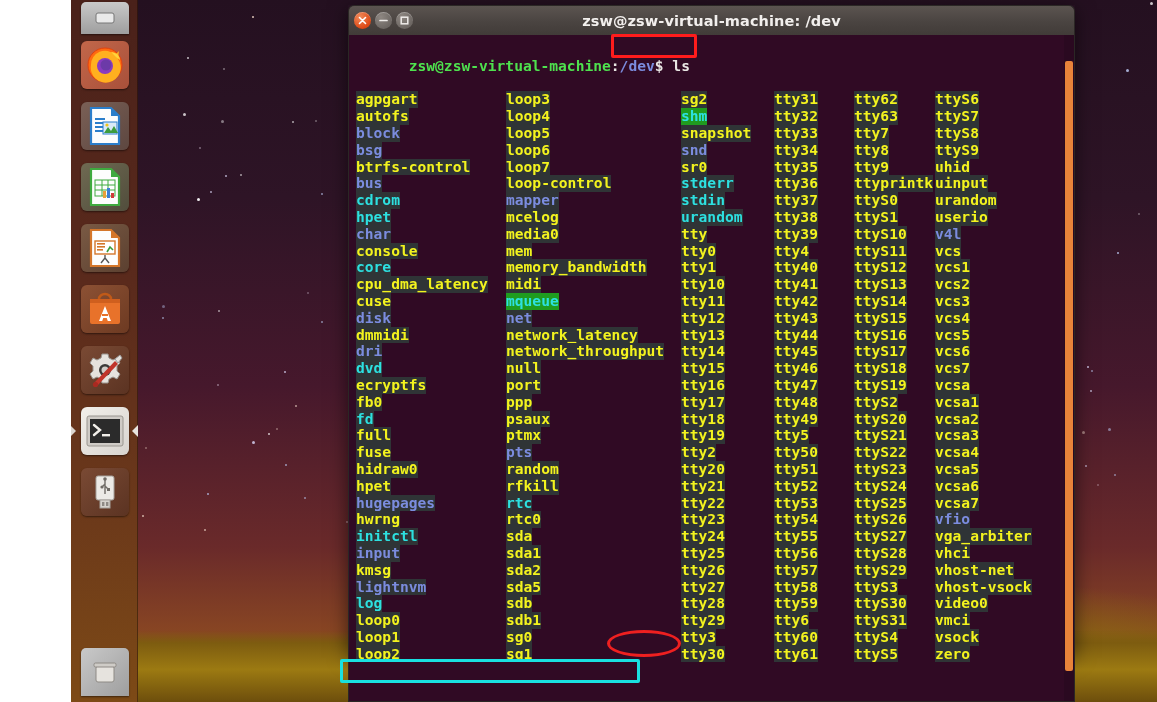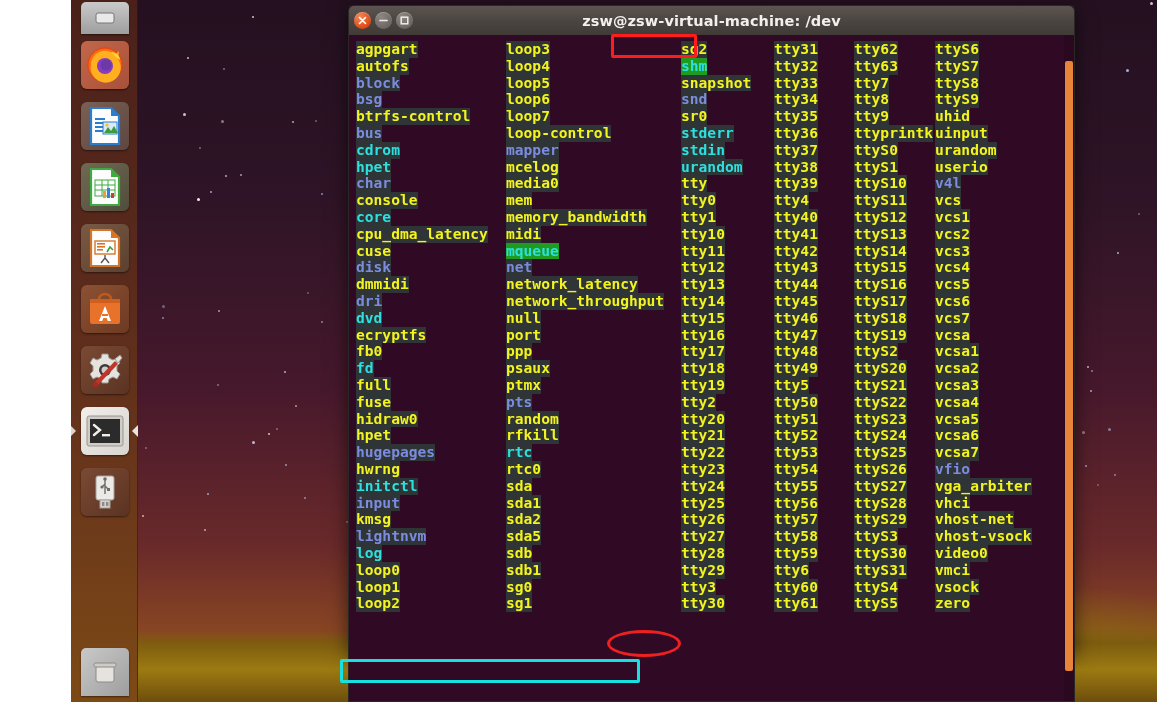--- a/index.html
+++ b/index.html
@@ -481,20 +481,23 @@
       <svg width="17" height="17" viewBox="0 0 17 17">
           <rect x="5.2" y="5.2" width="6.6" height="6.6" fill="none" stroke="#efece9" stroke-width="1.5"></rect>
         </svg>
     </div>
     <div id="wtitle">zsw@zsw-virtual-machine: /dev</div>
   </div>
 
   <div id="termbody">
 
 
+    <div class="prompt-line">
+      <span class="c-green">zsw@zsw-virtual-machine</span><span class="c-white">:</span><span class="c-blue">/dev</span><span class="c-white">$</span><span class="c-white"> </span><span class="c-white">ls</span>
+    </div>
 
     <div id="lsgrid">
         <div class="lscell"><span class="fname c-yellow dir-bg">agpgart</span></div>
         <div class="lscell"><span class="fname c-yellow dir-bg">loop3</span></div>
         <div class="lscell"><span class="fname c-yellow dir-bg">sg2</span></div>
         <div class="lscell"><span class="fname c-yellow dir-bg">tty31</span></div>
         <div class="lscell"><span class="fname c-yellow dir-bg">tty62</span></div>
         <div class="lscell"><span class="fname c-yellow dir-bg">ttyS6</span></div>
         <div class="lscell"><span class="fname c-yellow dir-bg">autofs</span></div>
         <div class="lscell"><span class="fname c-yellow dir-bg">loop4</span></div>

